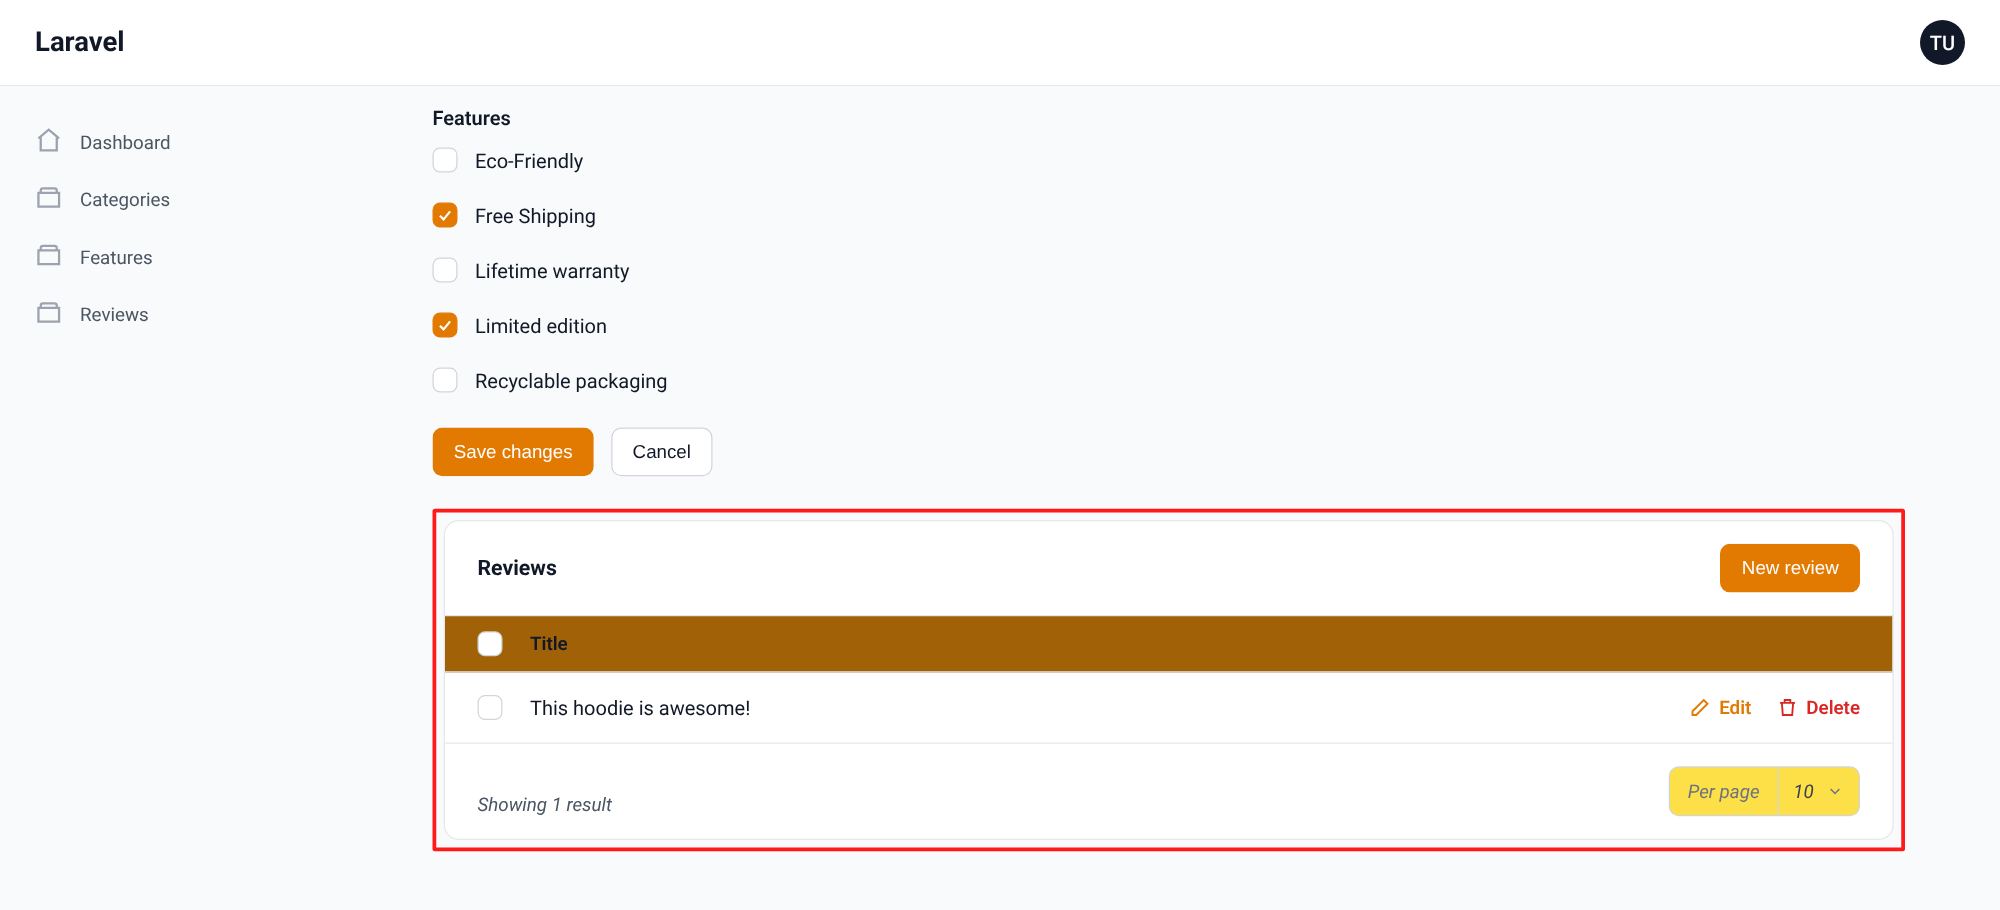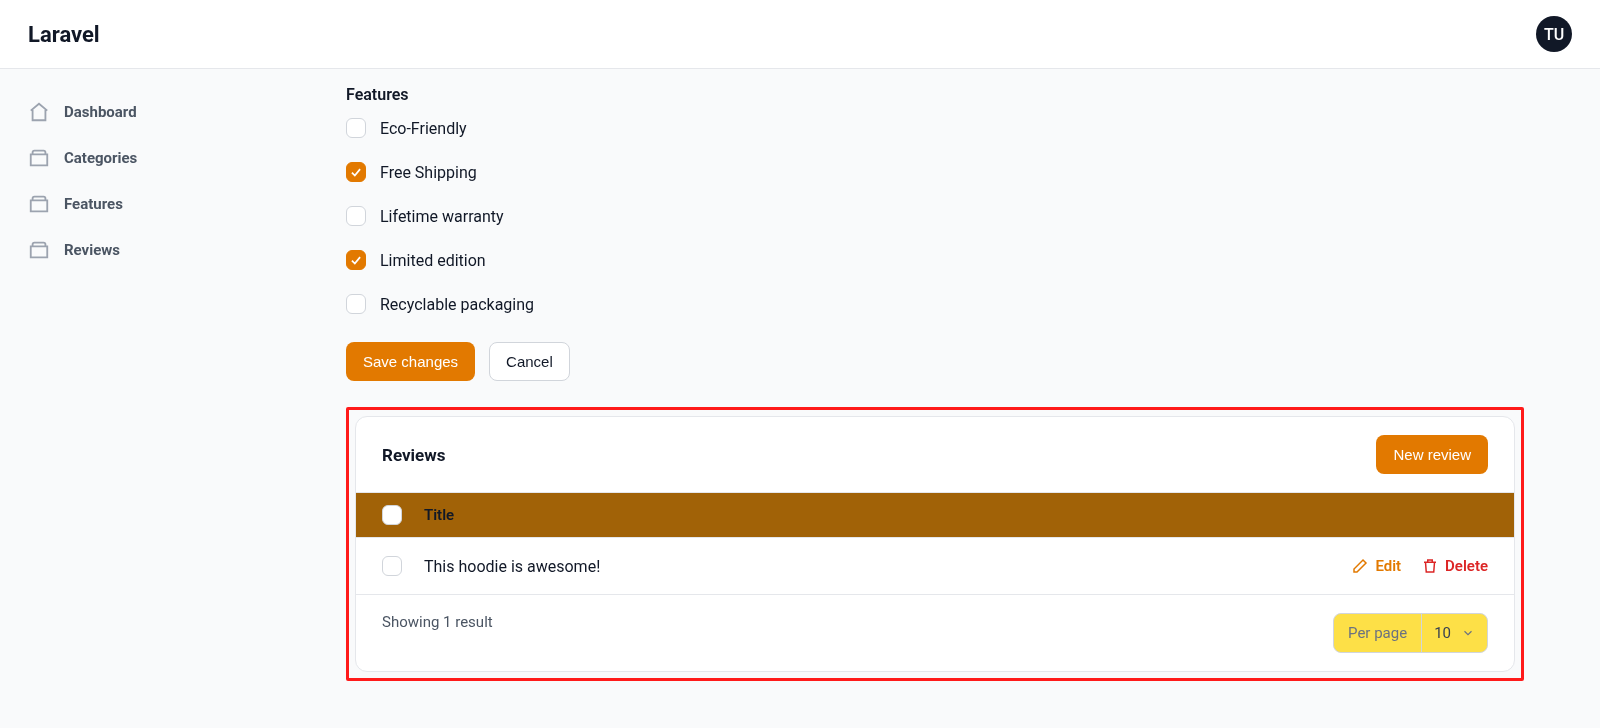--- a/index.html
+++ b/index.html
@@ -41,27 +41,27 @@
     background: #f9fafb;
     min-height: calc(100vh - 69px);
   }
   .sidebar {
     width: 320px;
     padding: 20px 12px;
     flex-shrink: 0;
   }
   .sidebar-item {
     display: flex;
-    align-items: center;
+    align-items: flex-end;
     gap: 14px;
     padding: 12px 16px;
     border-radius: 8px;
     color: #4b5563;
     font-size: 15px;
-    font-weight: 700;
+    font-weight: 400;
     cursor: pointer;
   }
   .sidebar-item.active {
     background: #eef0f2;
     color: #e27900;
   }
   .sidebar-item.active .nav-icon svg { stroke: #e27900; }
   .nav-icon { width: 22px; height: 22px; display:flex; align-items:center; justify-content:center; }
   .nav-icon svg { width: 22px; height: 22px; stroke: #9ca3af; fill: none; stroke-width: 2; }
   .main {
@@ -168,22 +168,23 @@
     font-weight: 600;
     cursor: pointer;
   }
   .action-link.edit { color: #e27900; }
   .action-link.delete { color: #dc2626; }
   .action-link svg { width: 18px; height: 18px; stroke-width: 2; fill: none; }
   .action-link.edit svg { stroke: #e27900; }
   .action-link.delete svg { stroke: #dc2626; }
   .panel-footer {
     display: flex;
-    align-items: flex-start;
+    align-items: flex-end;
     padding: 18px 26px;
+    font-style: italic;
   }
   .footer-text { flex: 1; color: #4b5563; font-size: 15px; }
   .perpage-group {
     display: flex;
     border: 1px solid #d1d5db;
     border-radius: 8px;
     overflow: hidden;
     background: #fde047;
   }
   .perpage-label {

